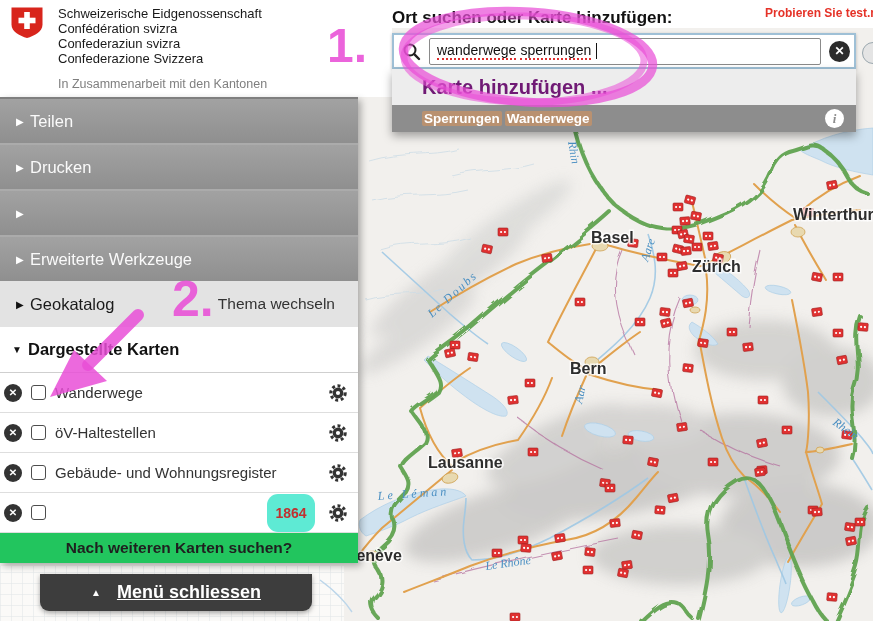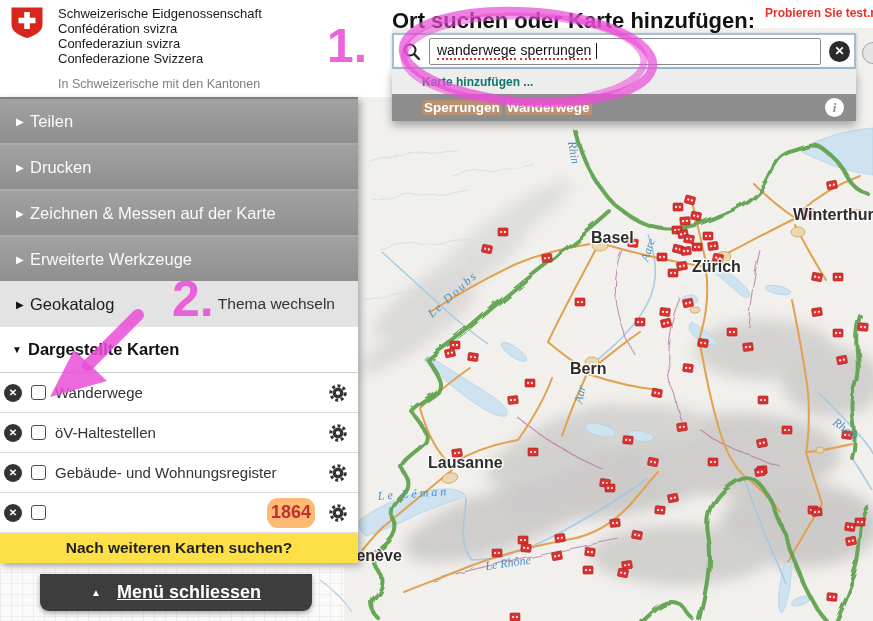--- a/index.html
+++ b/index.html
@@ -20,52 +20,52 @@
   
   #header-left{left:0;top:0;width:392px;height:97px;background:#fff;z-index:10;}
   #header-strip{left:0;top:0;width:873px;height:28px;background:#fff;z-index:9;}
   #logo{left:10px;top:6px;z-index:11;}
   #logo-text{left:58px;top:6px;z-index:11;font-size:13px;line-height:15px;color:#1a1a1a;}
   #logo-sub{left:58px;top:77px;z-index:11;font-size:12.5px;color:#7f7f7f;}
   #promo{right:0;top:6px;width:108px;z-index:12;color:var(--promo-red);font-weight:bold;font-size:12px;white-space:nowrap;overflow:hidden;}
 
   
   #search-panel{left:390px;top:0;width:466px;z-index:15;}
-  #search-label{position:absolute;left:2px;top:8px;font-size:22px;font-weight:bold;color:#111;}
+  #search-label{position:absolute;left:2px;top:8px;font-size:17px;font-weight:bold;color:#111;}
   #search-box{position:absolute;left:2px;top:33px;width:464px;height:36px;background:#fff;border:2px solid #9fc0d6;display:flex;align-items:center;box-shadow:0 1px 3px rgba(0,0,0,.25);}
   #mag{margin:0 8px 0 8px;flex:0 0 auto;}
   #search-input{flex:0 0 auto;width:392px;height:27px;border:1px solid #8a8a8a;border-radius:2px;background:#fff;font-size:14px;color:#111;display:flex;align-items:center;padding-left:7px;white-space:nowrap;}
   .misspell{border-bottom:2px dotted #e03030;margin-right:4px;}
   #caret{display:inline-block;width:1px;height:16px;background:#111;margin-left:1px;}
   #clear-btn{margin-left:8px;width:21px;height:21px;border-radius:50%;background:#2b2b2b;color:#fff;font-size:12px;font-weight:bold;display:flex;align-items:center;justify-content:center;line-height:1;}
   #dropdown{position:absolute;left:2px;top:69px;width:464px;box-shadow:0 4px 9px rgba(0,0,0,.35);}
-  #dd-addmap{height:25px;background:#ededed;display:flex;align-items:center;padding-left:30px;font-size:12px;font-weight:bold;color:#0f766e;}
+  #dd-addmap{height:36px;background:#ededed;display:flex;align-items:center;padding-left:30px;font-size:20px;font-weight:bold;color:#701a75;}
   #dd-result{height:27px;background:#8d8d8d;display:flex;align-items:center;padding:0 12px 0 30px;font-size:13.5px;font-weight:bold;color:#fff;}
   .hl{background:rgba(222,150,90,.55);border-radius:2px;padding:0 2px;margin-right:3px;}
   #info-icon{margin-left:auto;width:19px;height:19px;border-radius:50%;background:#fff;color:#8d8d8d;font:italic bold 13px "Liberation Serif",serif;display:flex;align-items:center;justify-content:center;}
   #cut-btn{left:862px;top:42px;width:22px;height:22px;border-radius:50%;background:#e4e4e4;border:1px solid #9aa7ae;z-index:8;}
 
   
   #sidebar{left:0;top:97px;width:358px;z-index:20;background:#fff;box-shadow:3px 3px 7px rgba(0,0,0,.3);}
   .menu-row{height:46px;background:linear-gradient(#a2a2a2,#8f8f8f);display:flex;align-items:center;color:#fafafa;font-size:16.5px;border-top:2px solid #ababab;}
   .menu-row:first-child{border-top:2px solid #7f7f7f;}
   .menu-row .tri{width:30px;padding-left:16px;font-size:10px;color:#fff;}
   #geocat-row{height:46px;background:var(--row-light);display:flex;align-items:center;font-size:16.5px;color:#1a1a1a;}
   #geocat-row .tri{width:30px;padding-left:16px;font-size:10px;color:#111;}
   #theme-switch{margin-left:auto;margin-right:23px;font-size:15.5px;color:#333;}
   #displayed-row{height:46px;background:#fff;display:flex;align-items:center;font-size:16.5px;font-weight:bold;color:#111;border-bottom:1px solid #cfcfcf;}
   #displayed-row .tri{width:28px;padding-left:12px;font-size:10px;color:#111;}
   .layer-row{height:40px;background:#fff;display:flex;align-items:center;border-bottom:1px solid #dedede;}
   .x-circle{width:18px;height:18px;margin-left:4px;border-radius:50%;background:#333;color:#fff;font-size:10px;font-weight:bold;display:flex;align-items:center;justify-content:center;flex:0 0 auto;line-height:1;}
   .chk{width:15px;height:15px;margin-left:9px;border:1.6px solid #4d4d4d;border-radius:3px;background:#fff;flex:0 0 auto;}
   .layer-label{margin-left:9px;font-size:15px;color:#333;}
   .gear{margin-left:auto;margin-right:11px;flex:0 0 auto;}
-  .badge{margin-left:auto;margin-right:14px;min-width:48px;height:30px;border-radius:11px;background:#fdba74;color:#c03030;font-size:18px;font-weight:bold;display:flex;align-items:center;justify-content:center;}
+  .badge{margin-left:auto;margin-right:14px;min-width:48px;height:38px;border-radius:11px;background:#5eead4;color:#c03030;font-size:14px;font-weight:bold;display:flex;align-items:center;justify-content:center;}
   .badge + .gear{margin-left:0;}
-  #more-maps{height:30px;background:#fde047;display:flex;align-items:center;justify-content:center;font-size:15.5px;font-weight:bold;color:#1f1f1f;}
+  #more-maps{height:30px;background:#22c55e;display:flex;align-items:center;justify-content:center;font-size:15.5px;font-weight:bold;color:#1f1f1f;}
   #close-menu{left:40px;top:574px;width:272px;height:37px;background:var(--dark-btn);border-radius:0 0 9px 9px;z-index:21;display:flex;align-items:center;justify-content:center;gap:16px;color:#fff;box-shadow:0 2px 5px rgba(0,0,0,.35);}
   #close-menu .tri{font-size:10px;}
   #close-menu .lbl{font-size:18px;font-weight:bold;text-decoration:underline;}
 
   
   #anno{left:0;top:0;width:873px;height:621px;z-index:50;pointer-events:none;}
   .step-num{position:absolute;color:var(--accent);font-weight:bold;opacity:.88;font-family:"Liberation Sans",sans-serif;}
   #step1{left:327px;top:18px;font-size:48px;}
   #step2{left:172px;top:270px;font-size:50px;}
 </style>
@@ -605,21 +605,21 @@
   <path d="M1.5 1.5 h31 v17 c0 7.5 -8.5 11.5 -15.5 13.5 C10 30 1.5 26 1.5 18.5 Z" fill="#d8251c"></path>
   <rect x="14.2" y="6" width="5.6" height="17" fill="#fff"></rect>
   <rect x="8.5" y="11.7" width="17" height="5.6" fill="#fff"></rect>
 </svg>
 <div id="logo-text" class="abs">
   <div>Schweizerische Eidgenossenschaft</div>
   <div>Confédération svizra</div>
   <div>Confederaziun svizra</div>
   <div>Confederazione Svizzera</div>
 </div>
-<div id="logo-sub" class="abs">In Schweizerische mit den Kantonen</div>
+<div id="logo-sub" class="abs">In Zusammenarbeit mit den Kantonen</div>
 <div id="promo" class="abs">Probieren Sie test.map</div>
 <div id="cut-btn" class="abs"></div>
 
 <div id="search-panel" class="abs">
   <div id="search-label">Ort suchen oder Karte hinzufügen:</div>
   <div id="search-box">
     <svg id="mag" width="19" height="19" viewBox="0 0 19 19">
       <circle cx="8" cy="8" r="5.5" fill="none" stroke="#222" stroke-width="2"></circle>
       <line x1="12.2" y1="12.2" x2="17" y2="17" stroke="#222" stroke-width="2.4" stroke-linecap="round"></line>
     </svg>
@@ -644,21 +644,20 @@
   <div class="menu-row">
     <span class="tri">▶</span>
     <span>Teilen</span>
   </div>
   <div class="menu-row">
     <span class="tri">▶</span>
     <span>Drucken</span>
   </div>
   <div class="menu-row">
     <span class="tri">▶</span>
-    <span>Zeichnen &amp; Messen auf der Karte</span>
   </div>
   <div class="menu-row">
     <span class="tri">▶</span>
     <span>Erweiterte Werkzeuge</span>
   </div>
   <div id="geocat-row">
     <span class="tri">▶</span>
     <span>Geokatalog</span>
     <span id="theme-switch">Thema wechseln</span>
   </div>

